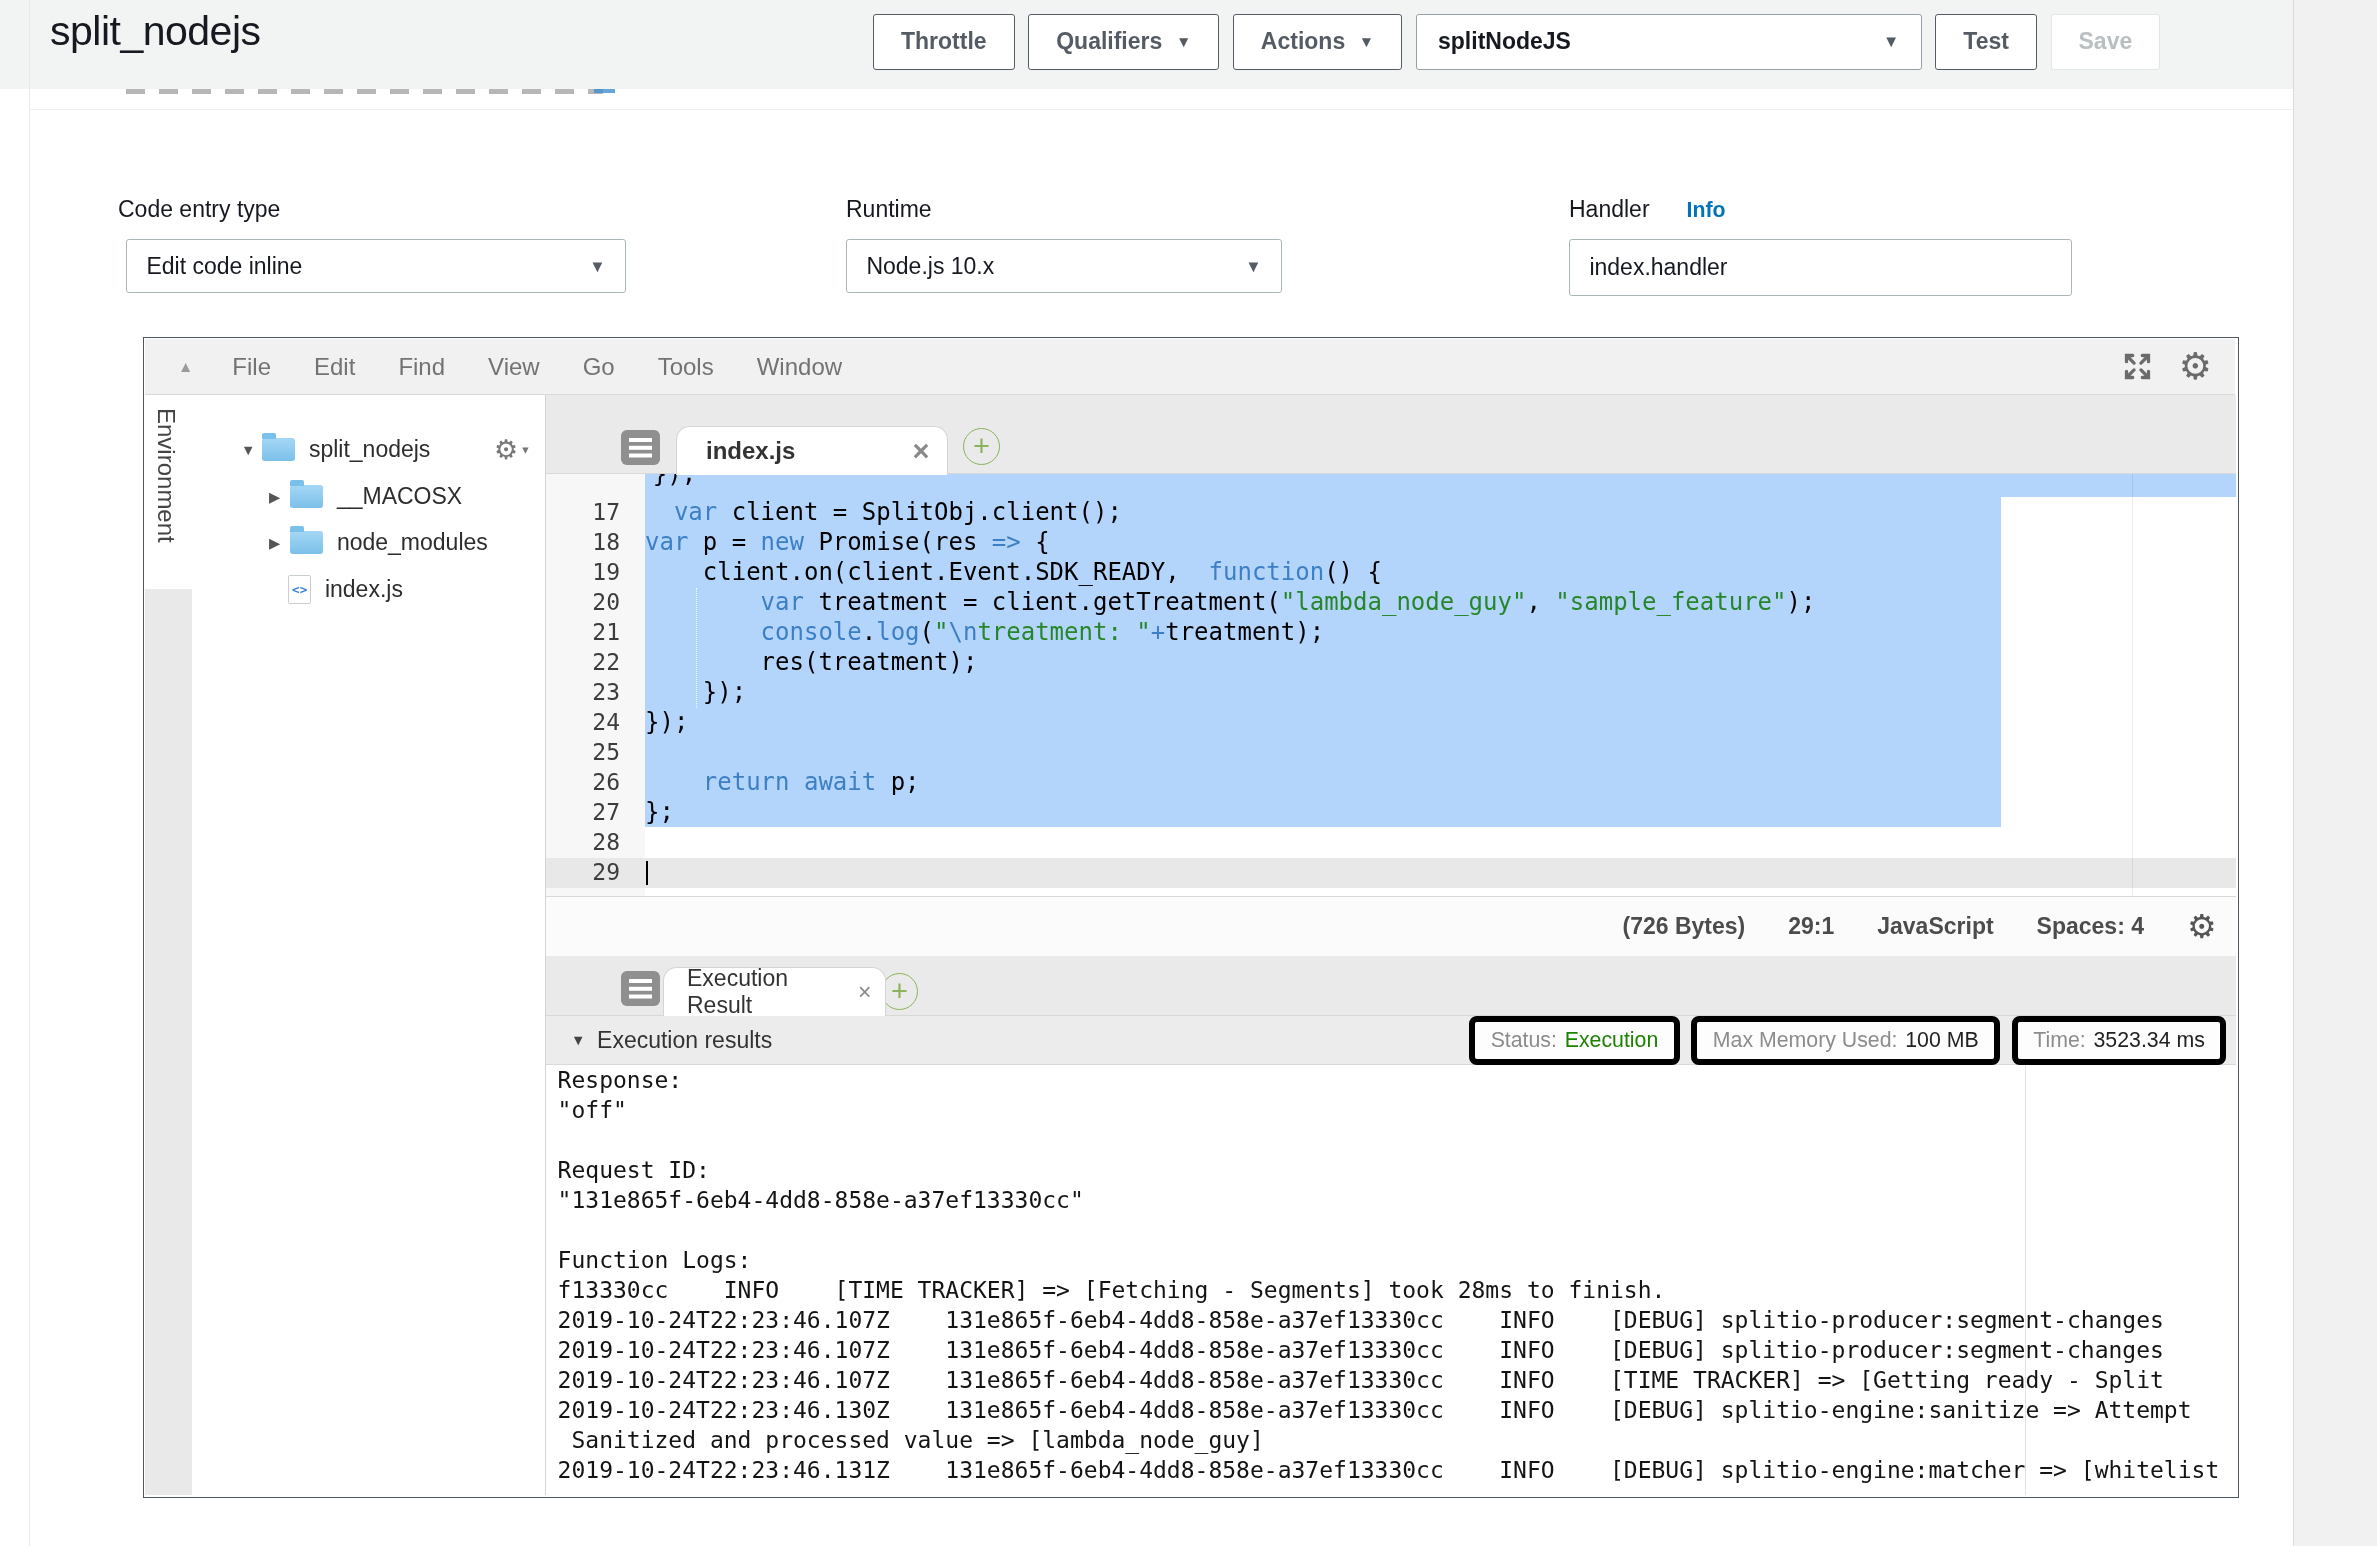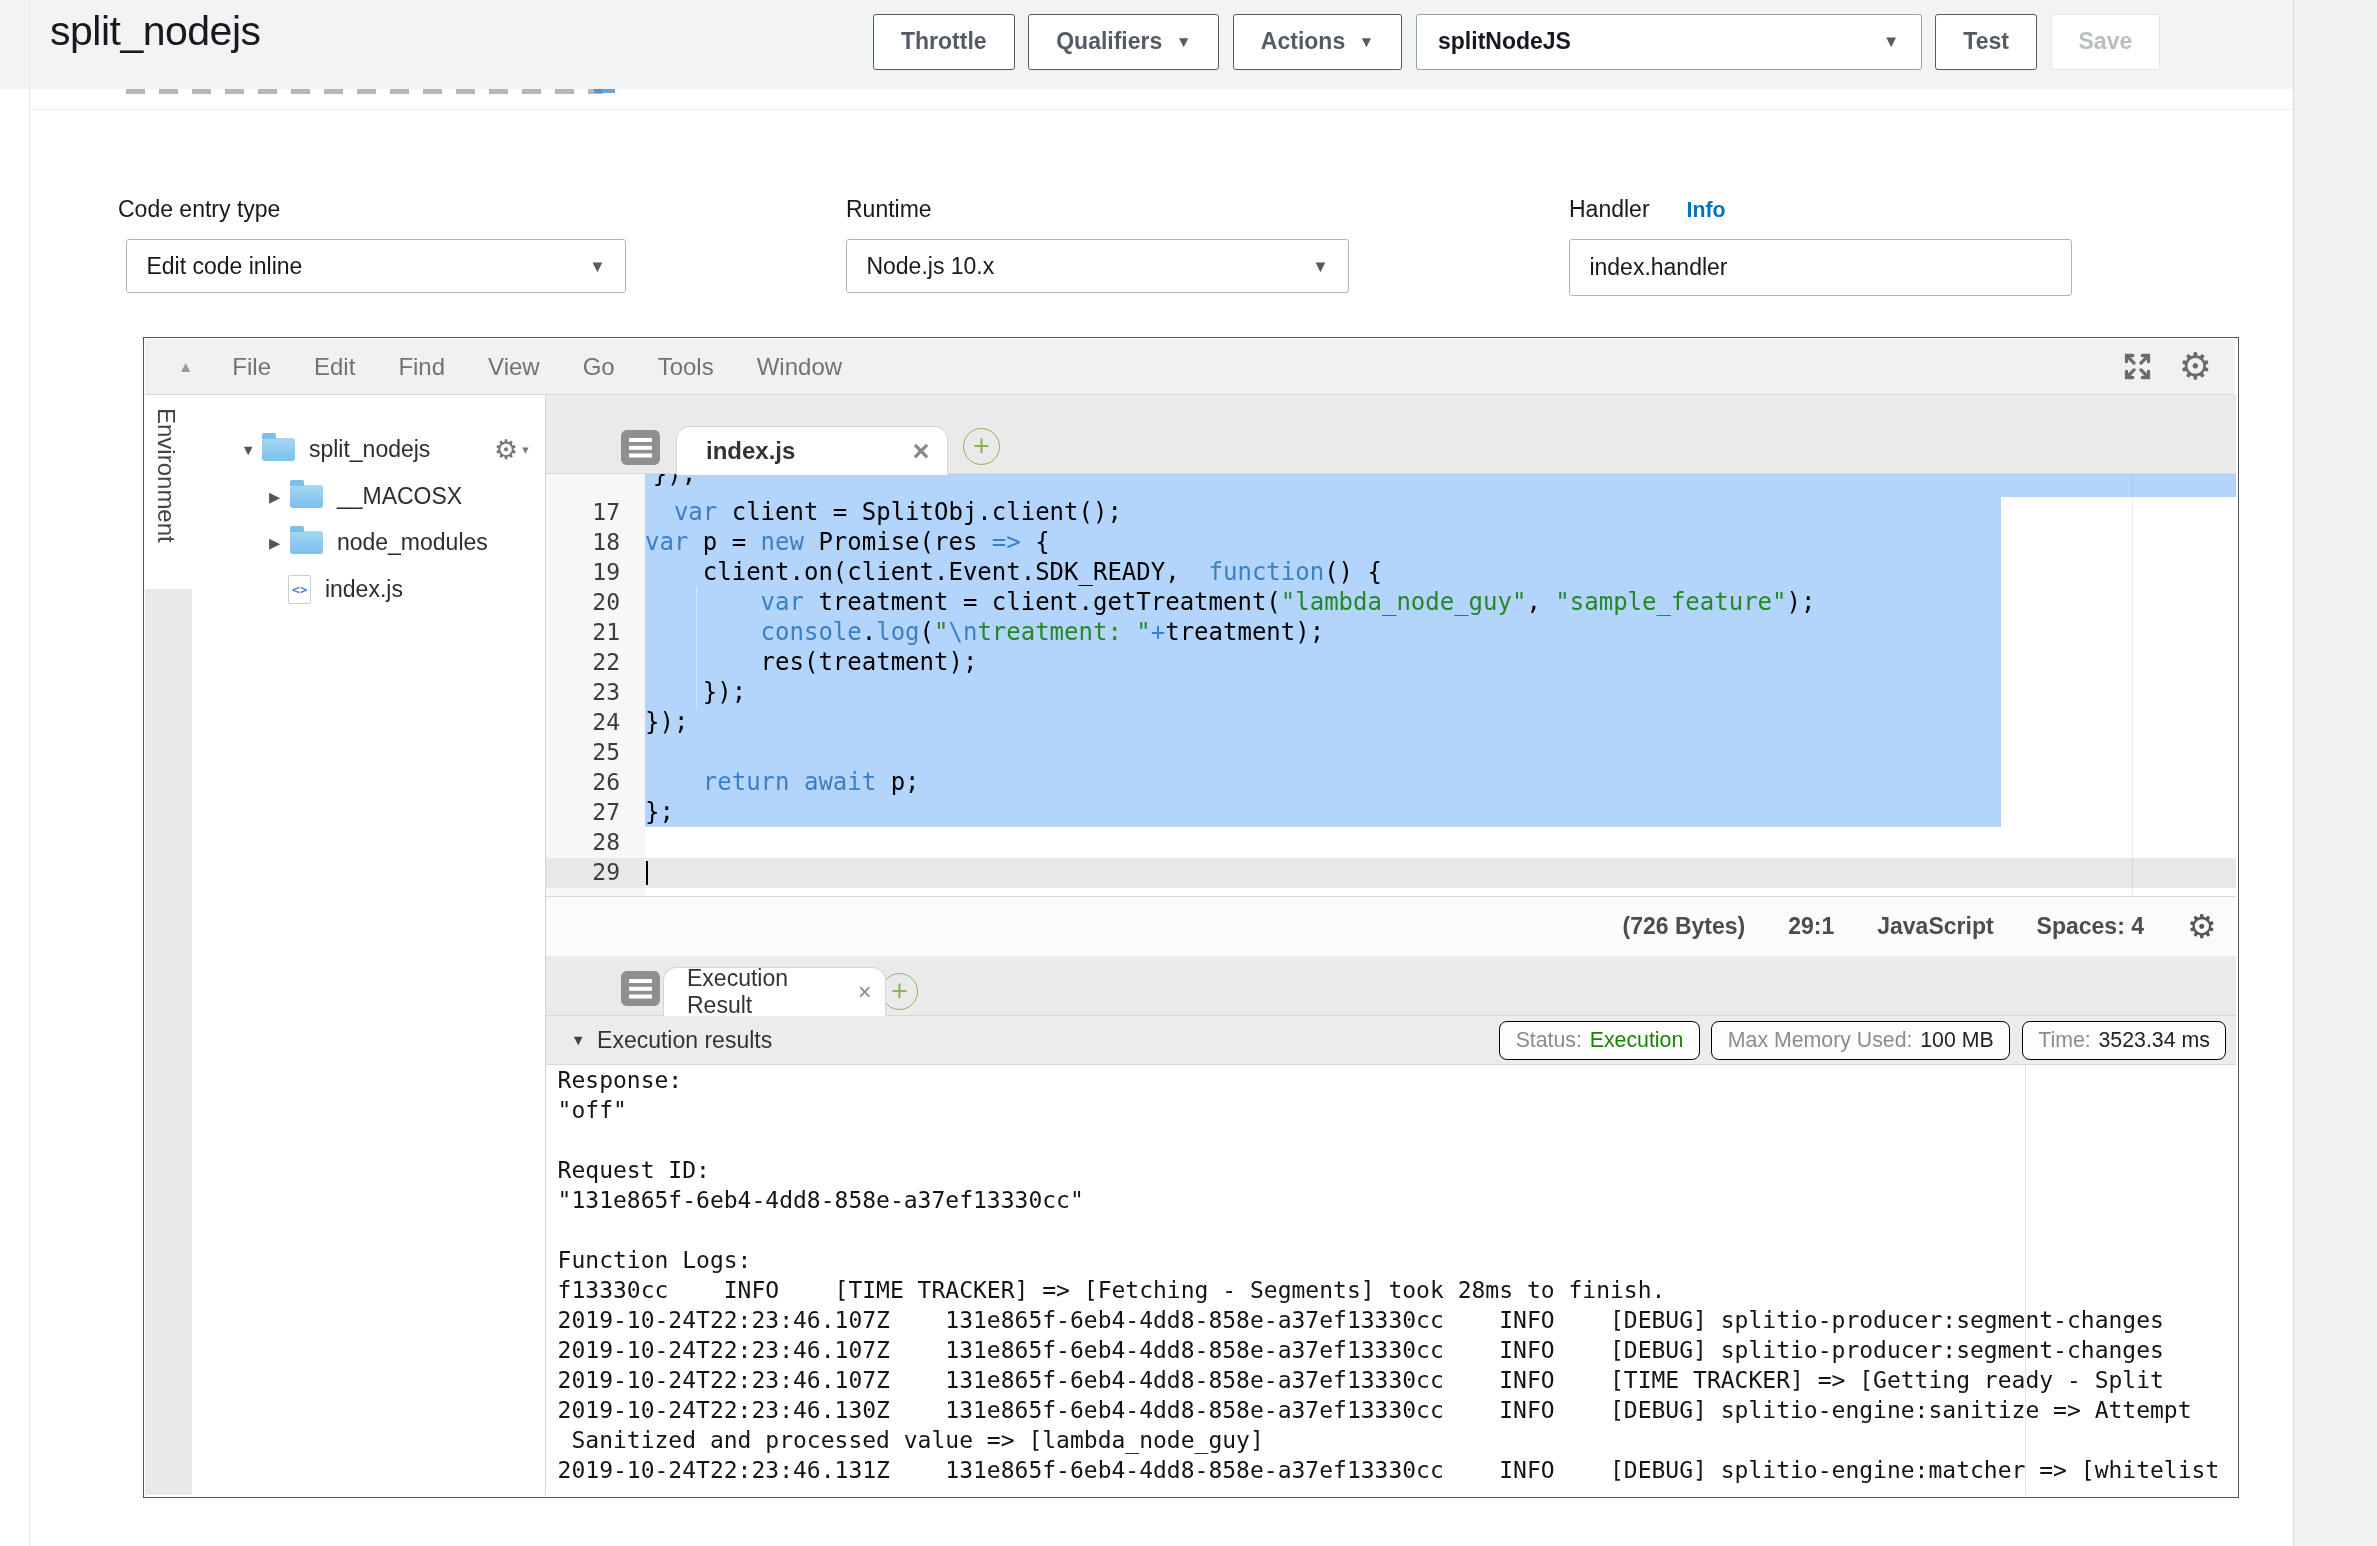--- a/index.html
+++ b/index.html
@@ -25,21 +25,21 @@
   #remnant-dashes{left:126px;top:89px;width:477px;height:4.9px;opacity:.5;
        background:repeating-linear-gradient(90deg,#6e6e6e 0 19.4px,transparent 19.4px 33px);}
   #remnant-blue{left:594px;top:89px;width:21.3px;height:3.9px;background:#3e8ed0;opacity:.8;}
 
   
   .form-label{top:196px;font-size:23px;color:#16191f;}
   #lbl-entry{left:118px;} #lbl-runtime{left:846px;} #lbl-handler{left:1569px;}
   .info-link{color:#0073bb;font-weight:700;font-size:21.3px;margin-left:37px;cursor:pointer;}
   .field{top:239px;height:54px;background:#fff;border:1px solid #aab7b8;border-radius:2.9px;box-sizing:border-box;
          display:flex;align-items:center;justify-content:space-between;padding:0 19.4px;font-size:23px;color:#16191f;cursor:pointer;}
-  #field-entry{left:126px;width:500px;} #field-runtime{left:846px;width:503px;}
+  #field-entry{left:126px;width:500px;} #field-runtime{left:846px;width:436px;}
   .field .caret{color:#545b64;font-size:16.5px;}
   #handler-input{left:1569px;top:239px;width:503px;height:57px;border:1px solid #aab7b8;border-radius:2.9px;
          box-sizing:border-box;font-size:23px;color:#16191f;padding:0 19.4px;font-family:"Liberation Sans",sans-serif;background:#fff;}
 
   
   #editor{left:143px;top:337px;width:2096px;height:1161px;border:1.9px solid #4f565e;background:#fff;box-sizing:border-box;}
 
   #menubar{left:145px;top:339px;width:2090px;height:56px;background:#f1f1f1;border-bottom:1px solid #d9d9d9;
            display:flex;align-items:center;padding-left:33px;box-sizing:border-box;}
   #collapse-tri{color:#9b9b9b;font-size:15.5px;margin-right:39px;cursor:pointer;}
@@ -99,21 +99,21 @@
   #statusbar{left:546px;top:896px;width:1690px;height:60px;background:#fbfbfb;border-top:1px solid #d8d8d8;box-sizing:border-box;
        display:flex;align-items:center;justify-content:flex-end;gap:43px;padding-right:19.4px;font-size:23px;font-weight:700;color:#4c4c4c;}
   #statusbar .gear{font-size:33px;color:#555;}
 
   
   #res-header{left:546px;top:1016px;width:1690px;height:49px;background:#ececec;border-bottom:1px solid #d9d9d9;box-sizing:border-box;
        display:flex;align-items:center;padding:0 9.7px 0 25px;}
   #res-caret{font-size:14.6px;color:#444;margin-right:11.6px;cursor:pointer;}
   #res-title{font-size:23px;color:#333;}
   #badges{margin-left:auto;display:flex;gap:11.6px;align-items:center;}
-  .pill{height:37px;border:1px solid #000000;border-radius:7.8px;background:#fdfdfd;display:flex;align-items:center;
+  .pill{height:37px;border:6px solid #000000;border-radius:7.8px;background:#fdfdfd;display:flex;align-items:center;
         padding:0 15.5px;font-size:21.3px;white-space:nowrap;}
   .pill .lab{color:#8c8c8c;margin-right:7.8px;} .pill .val{color:#222;}
   #log{left:546px;top:1065px;width:1690px;height:430px;background:#fff;overflow:hidden;}
   .log-line{height:30px;line-height:30px;white-space:pre;font-family:"DejaVu Sans Mono",monospace;font-size:23px;color:#141414;padding-left:11.6px;}
   #log-divider{position:absolute;left:1479px;top:0;width:1px;height:430px;background:#e2e2e2;}
 
   
   #scroll-strip{left:2293px;top:0;width:84px;height:1547px;background:#f1f1f2;border-left:1px solid #dbdbdb;box-sizing:border-box;}
 </style>
 </head>

